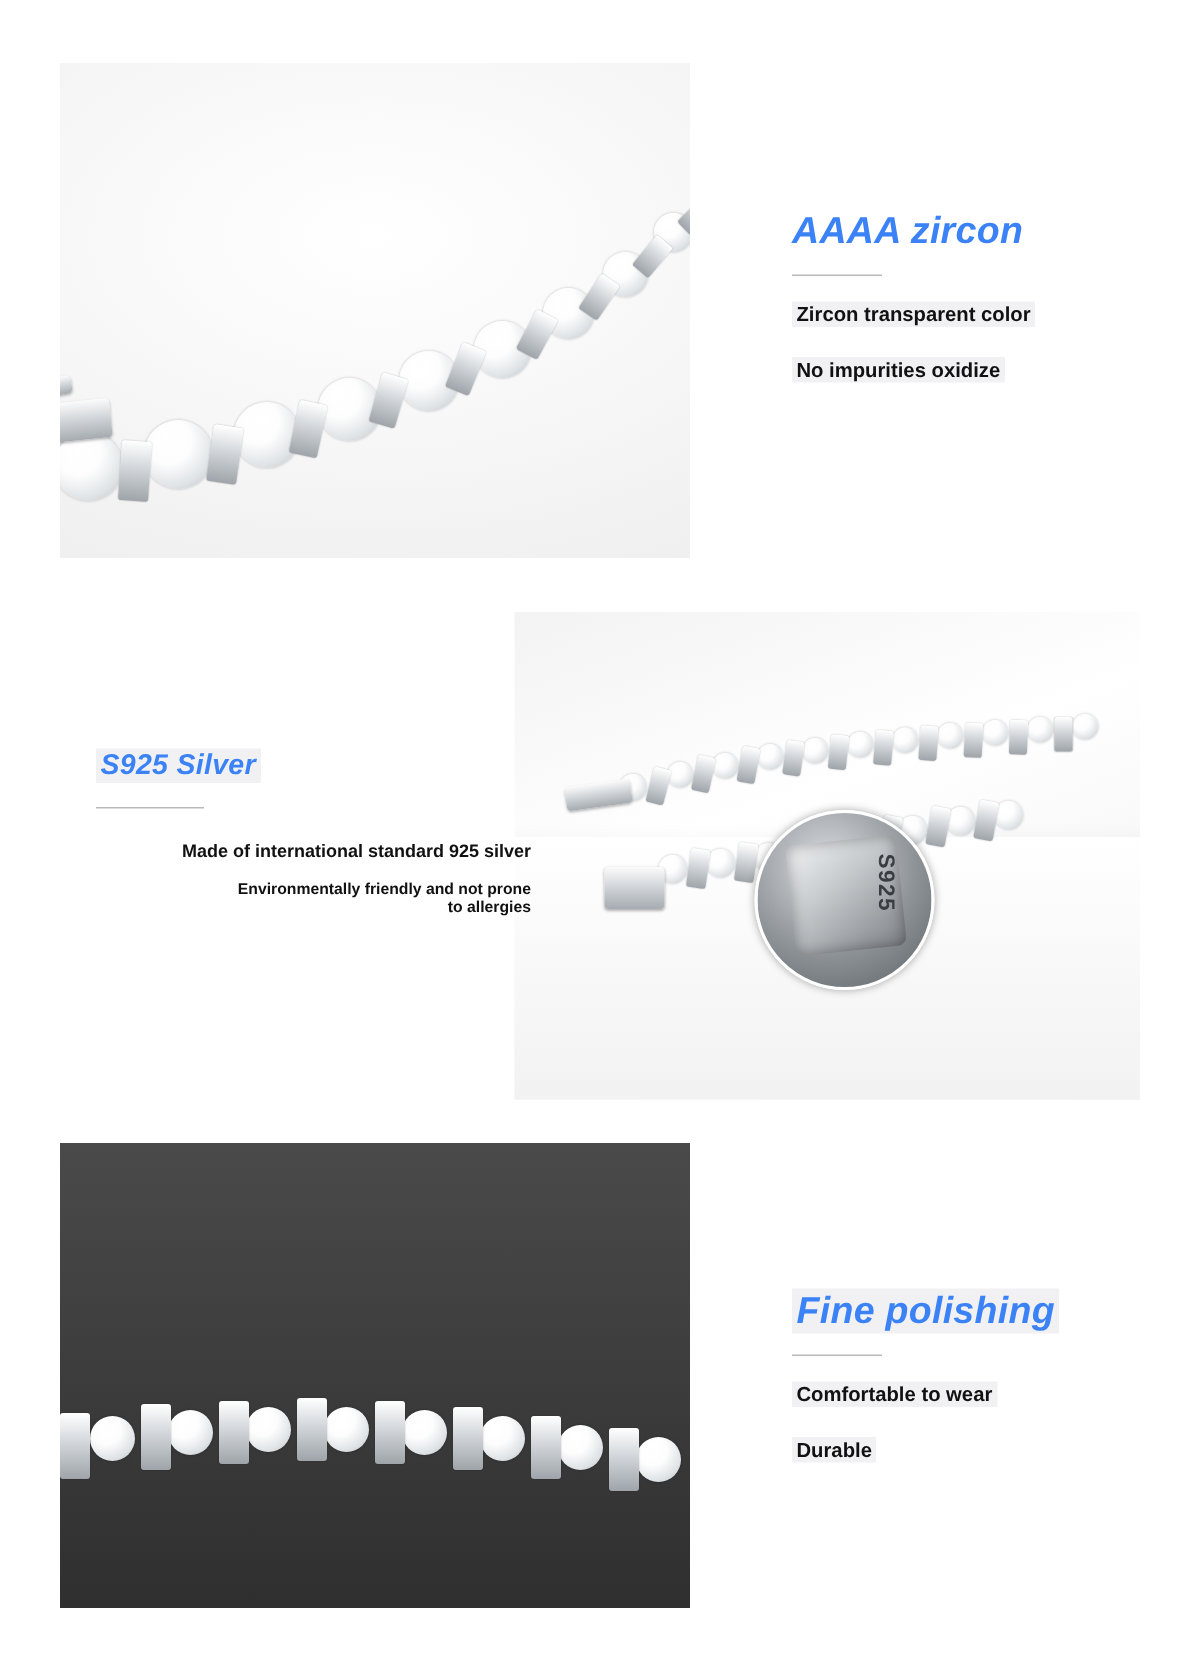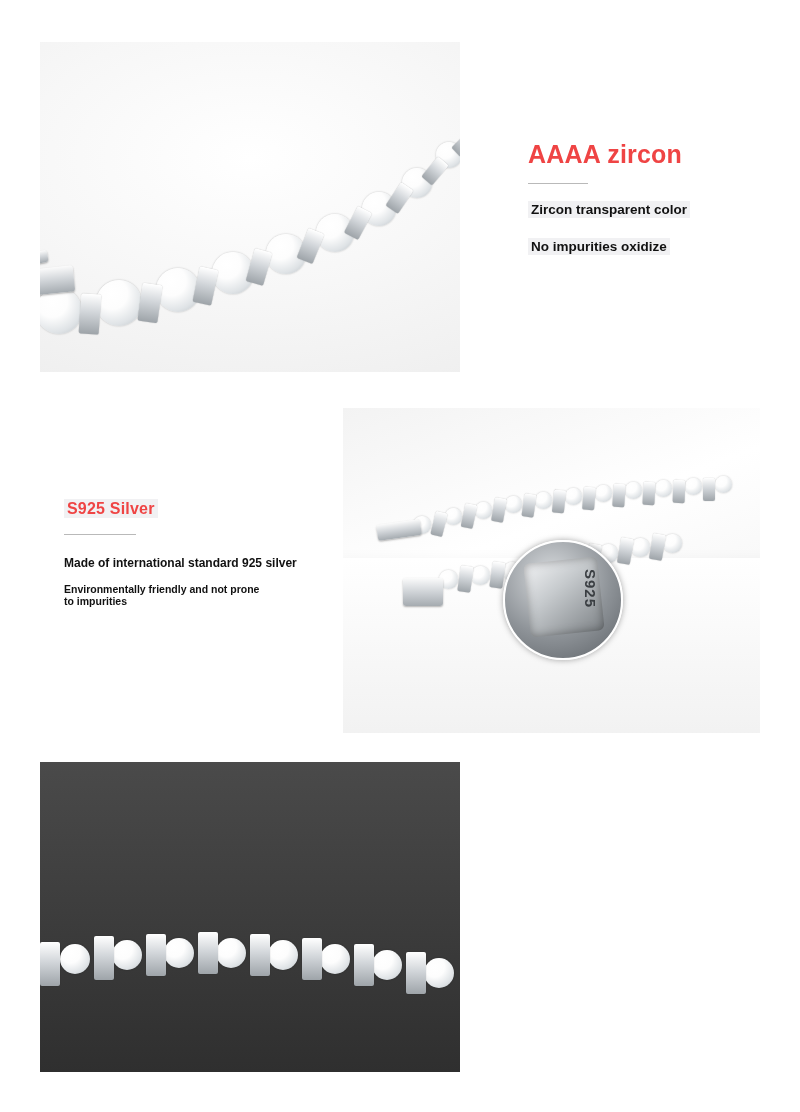--- a/index.html
+++ b/index.html
@@ -35,40 +35,42 @@
   }
   .bg-grey {
     background:
       linear-gradient(180deg, #4a4a4a 0%, #2f2f2f 100%);
   }
 
   
   .headline {
     font-size: 25px;
     font-weight: bold;
-    color: #ef4444;
+    color: #3b82f6;
     letter-spacing: .2px;
     white-space: nowrap;
+    font-style: italic;
   }
   .rule {
     height: 1px;
     background: #b9b9b9;
     width: 60px;
   }
   .sub {
     font-size: 13.5px;
     font-weight: bold;
     color: #111;
     white-space: nowrap;
   }
   .sub-sm {
     font-size: 10.5px;
     font-weight: bold;
     color: #111;
     line-height: 1.15;
+    text-align: right;
   }
   .sub-lg {
     font-size: 16px;
     font-weight: bold;
     color: #111;
     line-height: 1.15;
   }
   .hl {
     
     background: rgba(240,240,242,0.9);
@@ -238,27 +240,27 @@
       <div class="clasp" style="left:-10px; top:52px; width:40px; height:28px;"></div>
     </div>
 
     <div class="loupe" style="left:160px; top:132px; width:120px; height:120px;">
       <div class="cube"></div>
       <div class="stamp">S925</div>
     </div>
   </div>
 
   <div id="sec2-text">
-    <div class="headline" style="font-size:16px;">
+    <div class="headline" style="font-size:19px;">
       <span class="hl">S925 Silver</span>
     </div>
     <div class="rule"></div>
     <div class="sub-sm" style="font-size:12px; margin-bottom:12px;">Made of international standard 925 silver</div>
     <div class="sub-sm" style="white-space:pre-line; margin-bottom:10px;">Environmentally friendly and not prone
-to impurities</div>
+to allergies</div>
   </div>
 
   <div class="photo bg-grey" id="sec3-photo">
     <div class="chain" style="left:-10px; top:140px; width:450px; height:100px;">
       <div class="stone" style="left:30px;  top:42px; width:30px; height:30px;"></div>
       <div class="stone" style="left:82px;  top:38px; width:30px; height:30px;"></div>
       <div class="stone" style="left:134px; top:36px; width:30px; height:30px;"></div>
       <div class="stone" style="left:186px; top:36px; width:30px; height:30px;"></div>
       <div class="stone" style="left:238px; top:38px; width:30px; height:30px;"></div>
       <div class="stone" style="left:290px; top:42px; width:30px; height:30px;"></div>
@@ -268,14 +270,22 @@
       <div class="link" style="left:116px; top:32px; width:20px; height:42px;"></div>
       <div class="link" style="left:168px; top:30px; width:20px; height:42px;"></div>
       <div class="link" style="left:220px; top:32px; width:20px; height:42px;"></div>
       <div class="link" style="left:272px; top:36px; width:20px; height:42px;"></div>
       <div class="link" style="left:324px; top:42px; width:20px; height:42px;"></div>
       <div class="link" style="left:376px; top:50px; width:20px; height:42px;"></div>
       <div class="link" style="left:10px;  top:40px; width:20px; height:44px;"></div>
     </div>
   </div>
 
+  <div id="sec3-text">
+    <div class="headline">
+      <span class="hl">Fine polishing</span>
+    </div>
+    <div class="rule"></div>
+    <div class="sub"><span class="hl">Comfortable to wear</span></div>
+    <div class="sub"><span class="hl">Durable</span></div>
+  </div>
 
 </div>
 
 </body></html>

